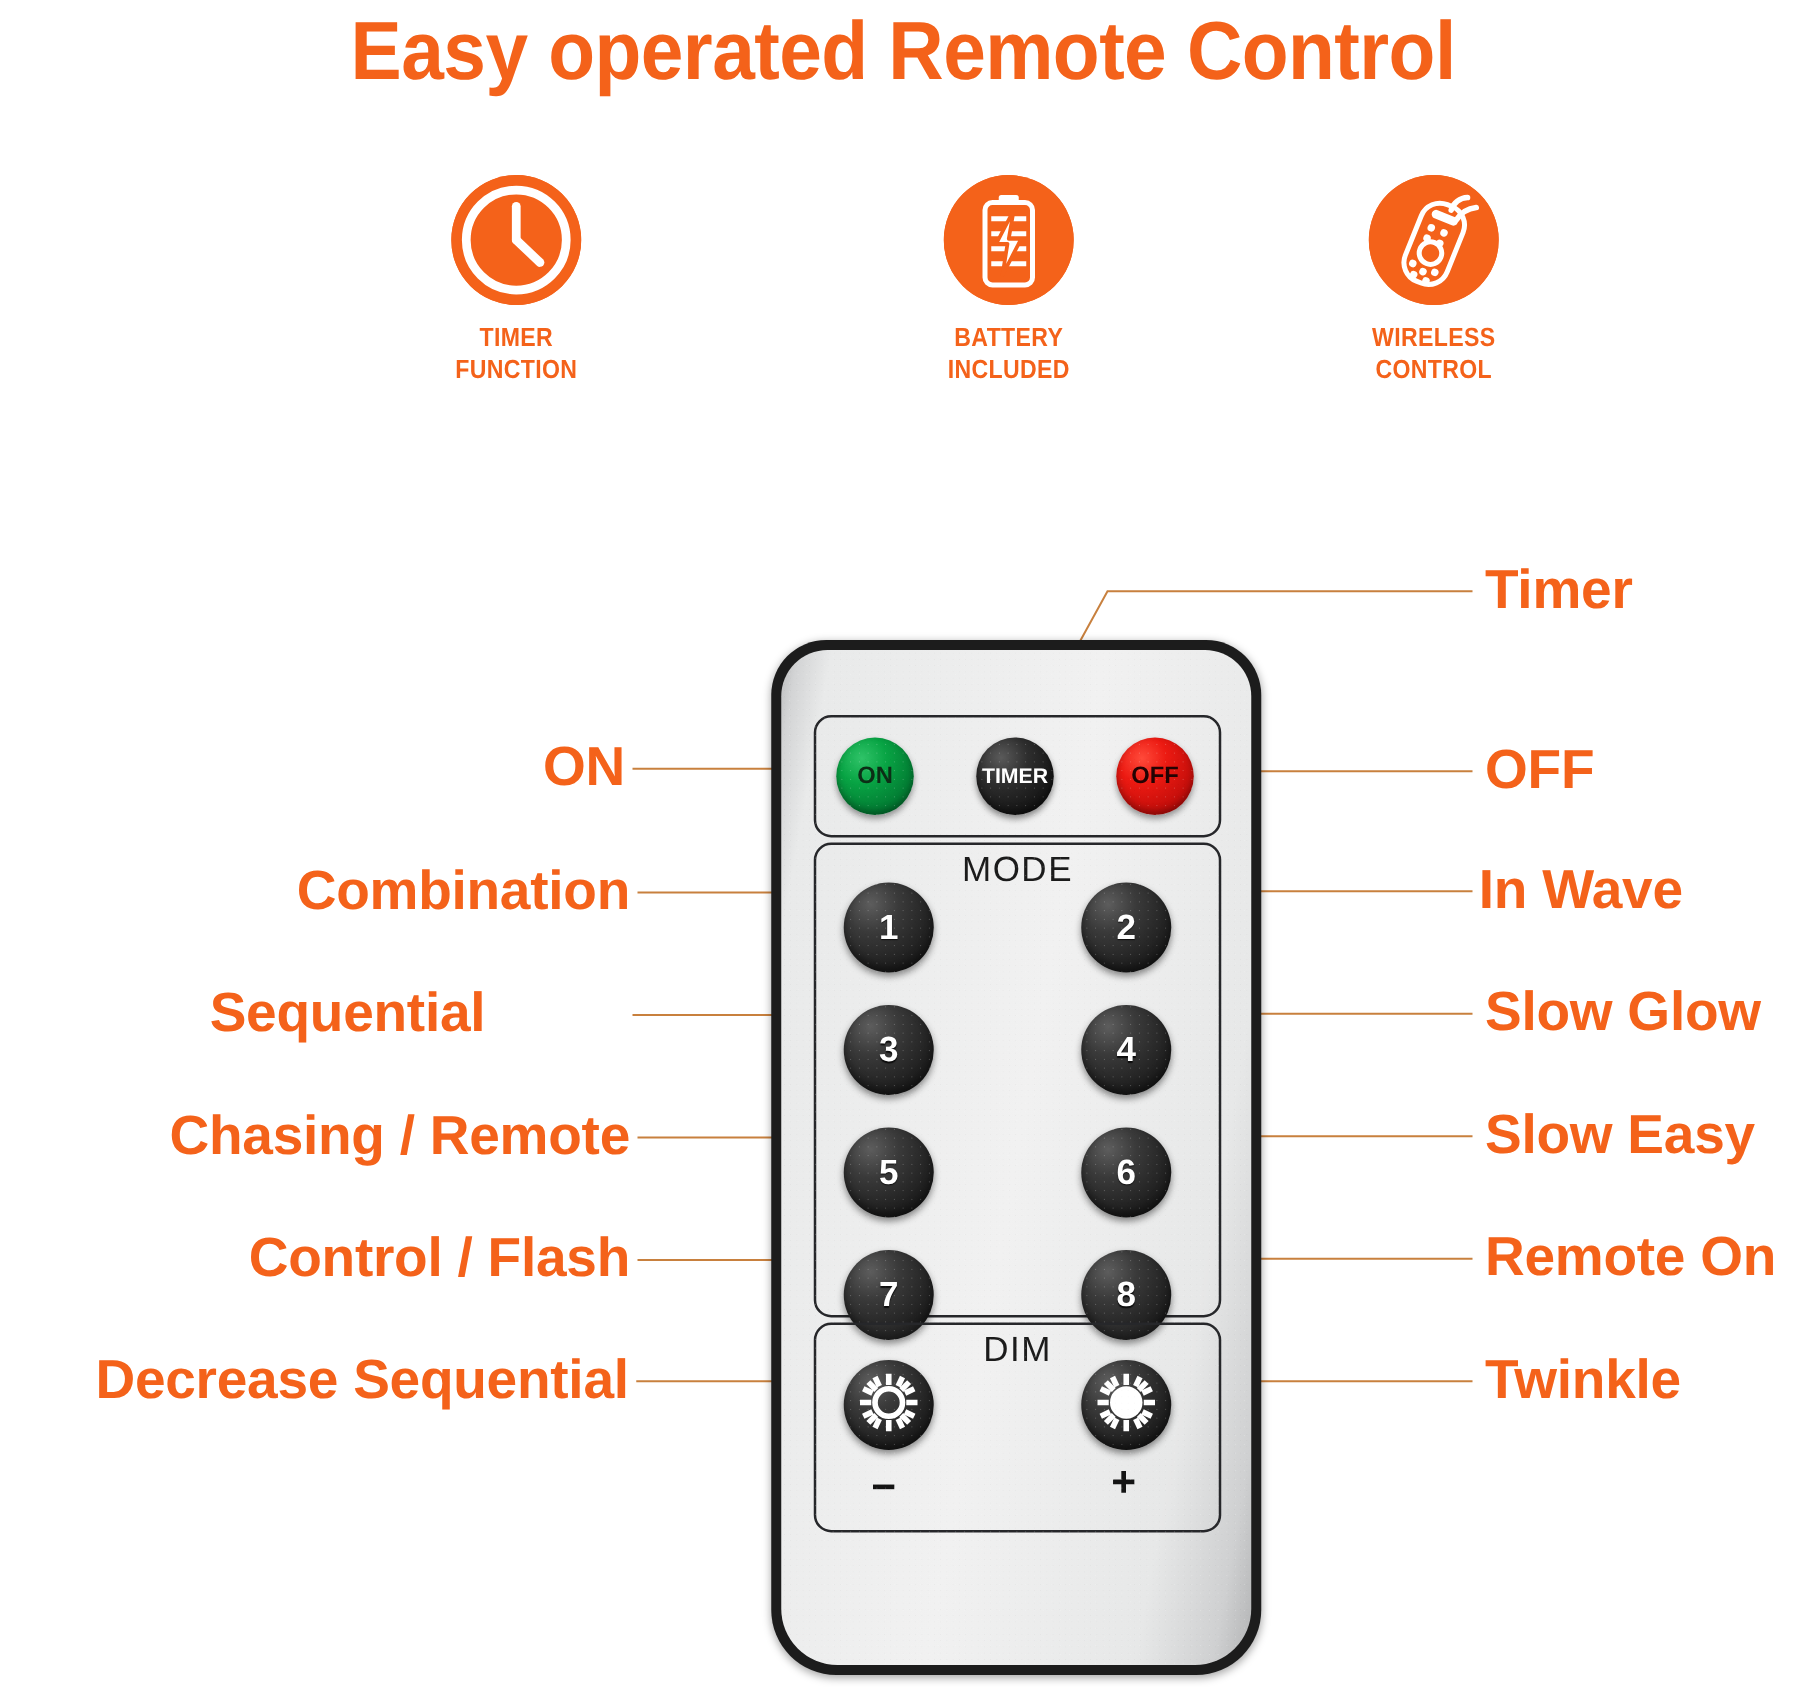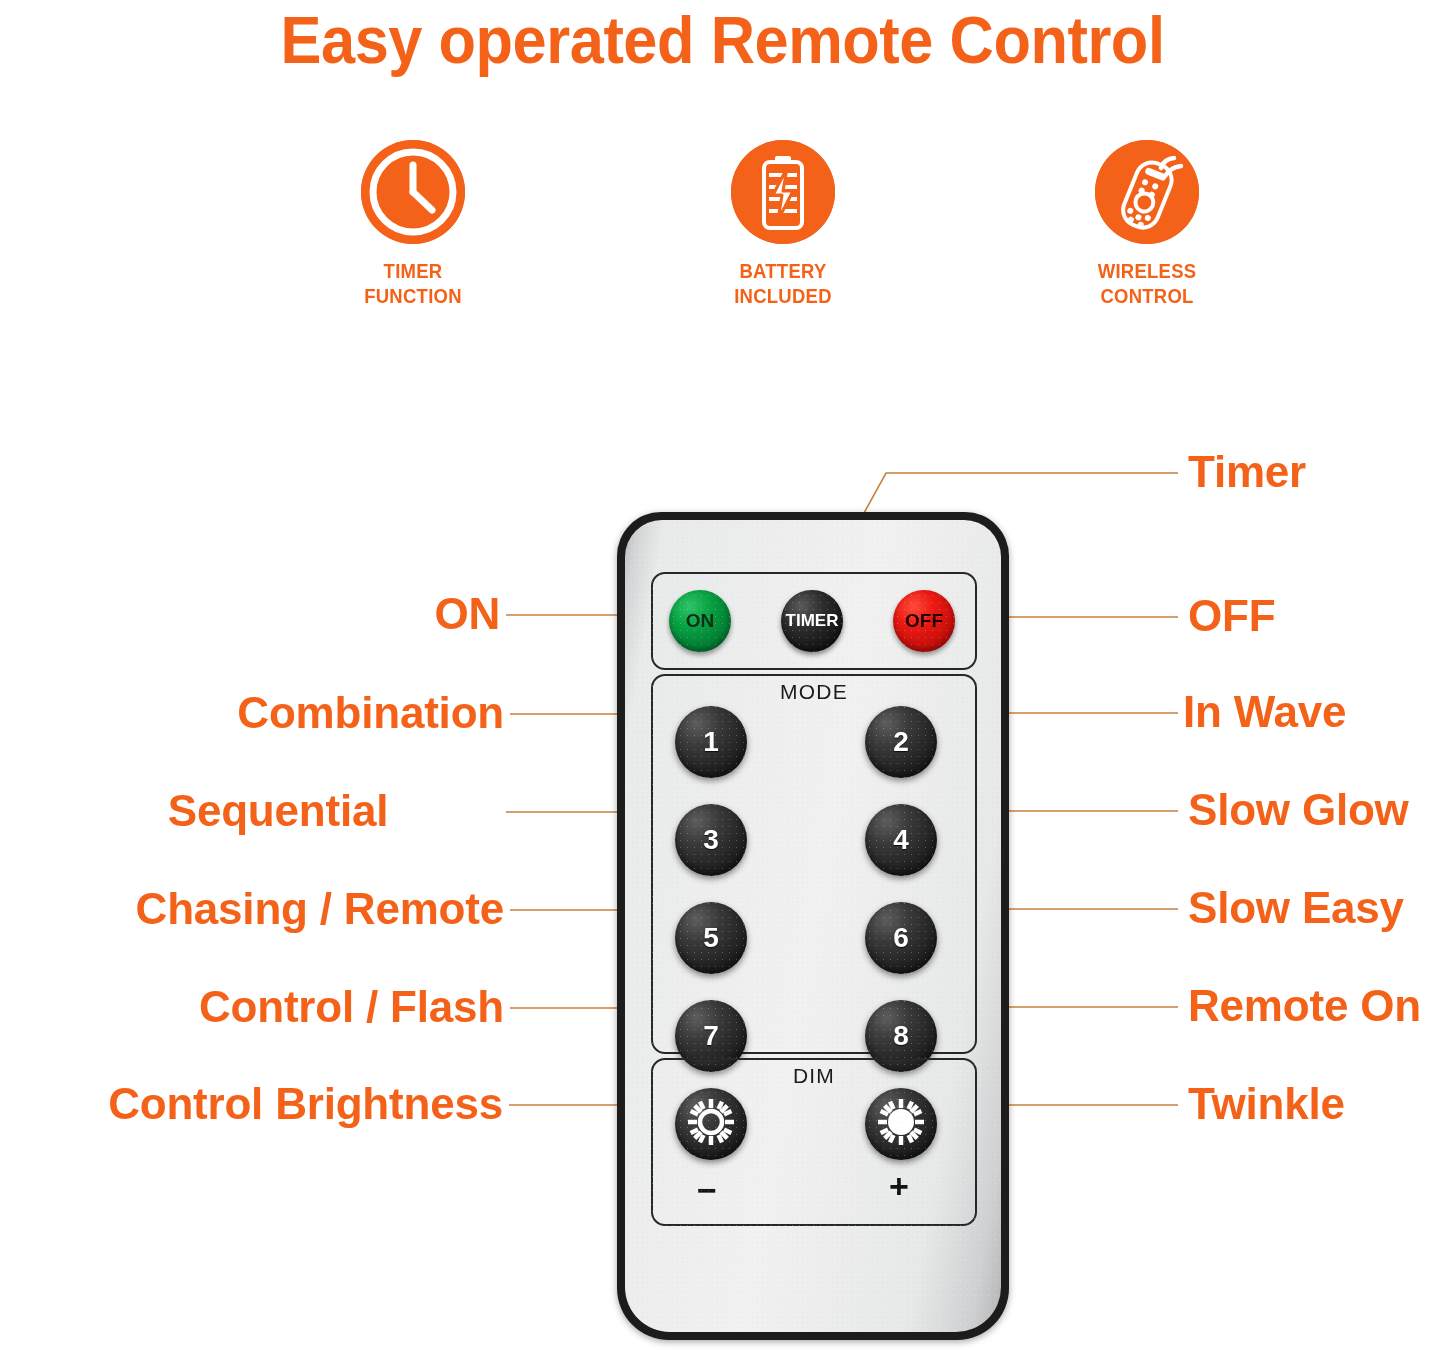--- a/index.html
+++ b/index.html
@@ -50,21 +50,21 @@
   .feature .flabel {
     margin-top: 14px;
     color: #F4621A;
     font-weight: bold;
     font-size: 21px;
     line-height: 25px;
     letter-spacing: 0.3px;
     transform: scaleX(0.88);
   }
   #feature-timer    { left: 298px;  top: 140px; }
-  #feature-battery  { left: 668px;  top: 140px; }
+  #feature-battery  { left: 692px;  top: 140px; }
   #feature-wireless { left: 1032px; top: 140px; }
 
   
   .callout {
     position: absolute;
     color: #F4621A;
     font-weight: bold;
     font-size: 44px;
     line-height: 44px;
     white-space: nowrap;
@@ -127,21 +127,21 @@
   }
   #panel-power { left: 26px; top: 52px;  width: 322px; height: 94px; }
   #panel-mode  { left: 26px; top: 154px; width: 322px; height: 376px; }
   #panel-dim   { left: 26px; top: 538px; width: 322px; height: 164px; }
 
   .panel-title {
     position: absolute;
     width: 100%;
     text-align: center;
     color: #1b1b1b;
-    font-size: 21px;
+    font-size: 28px;
     font-weight: normal;
     letter-spacing: 1.2px;
     font-family: "Liberation Sans", sans-serif;
   }
   #label-mode { top: 4px; }
   #label-dim  { top: 4px; }
 
   
   .btn {
     position: absolute;
@@ -293,21 +293,21 @@
 
     <line x1="918" y1="1105" x2="1178" y2="1105"></line>
   </g>
 </svg>
 
 <div class="callout left" style="left:56px; top:592px; width:444px;">ON</div>
 <div class="callout left" style="left:56px; top:691px; width:448px;">Combination</div>
 <div class="callout left" style="left:56px; top:789px; width:444px;text-align:center;">Sequential</div>
 <div class="callout left" style="left:56px; top:887px; width:448px;">Chasing / Remote</div>
 <div class="callout left" style="left:56px; top:985px; width:448px;">Control / Flash</div>
-<div class="callout left" style="left:6px; top:1082px; width:497px;">Control Brightness</div>
+<div class="callout left" style="left:6px; top:1082px; width:497px;">Decrease Sequential</div>
 
 <div class="callout right" style="left:1188px; top:450px;">Timer</div>
 <div class="callout right" style="left:1188px; top:594px;">OFF</div>
 <div class="callout right" style="left:1183px; top:690px;text-align:right;">In Wave</div>
 <div class="callout right" style="left:1188px; top:788px;">Slow Glow</div>
 <div class="callout right" style="left:1188px; top:886px;">Slow Easy</div>
 <div class="callout right" style="left:1188px; top:984px;">Remote On</div>
 <div class="callout right" style="left:1188px; top:1082px;">Twinkle</div>
 
 <div id="remote">

